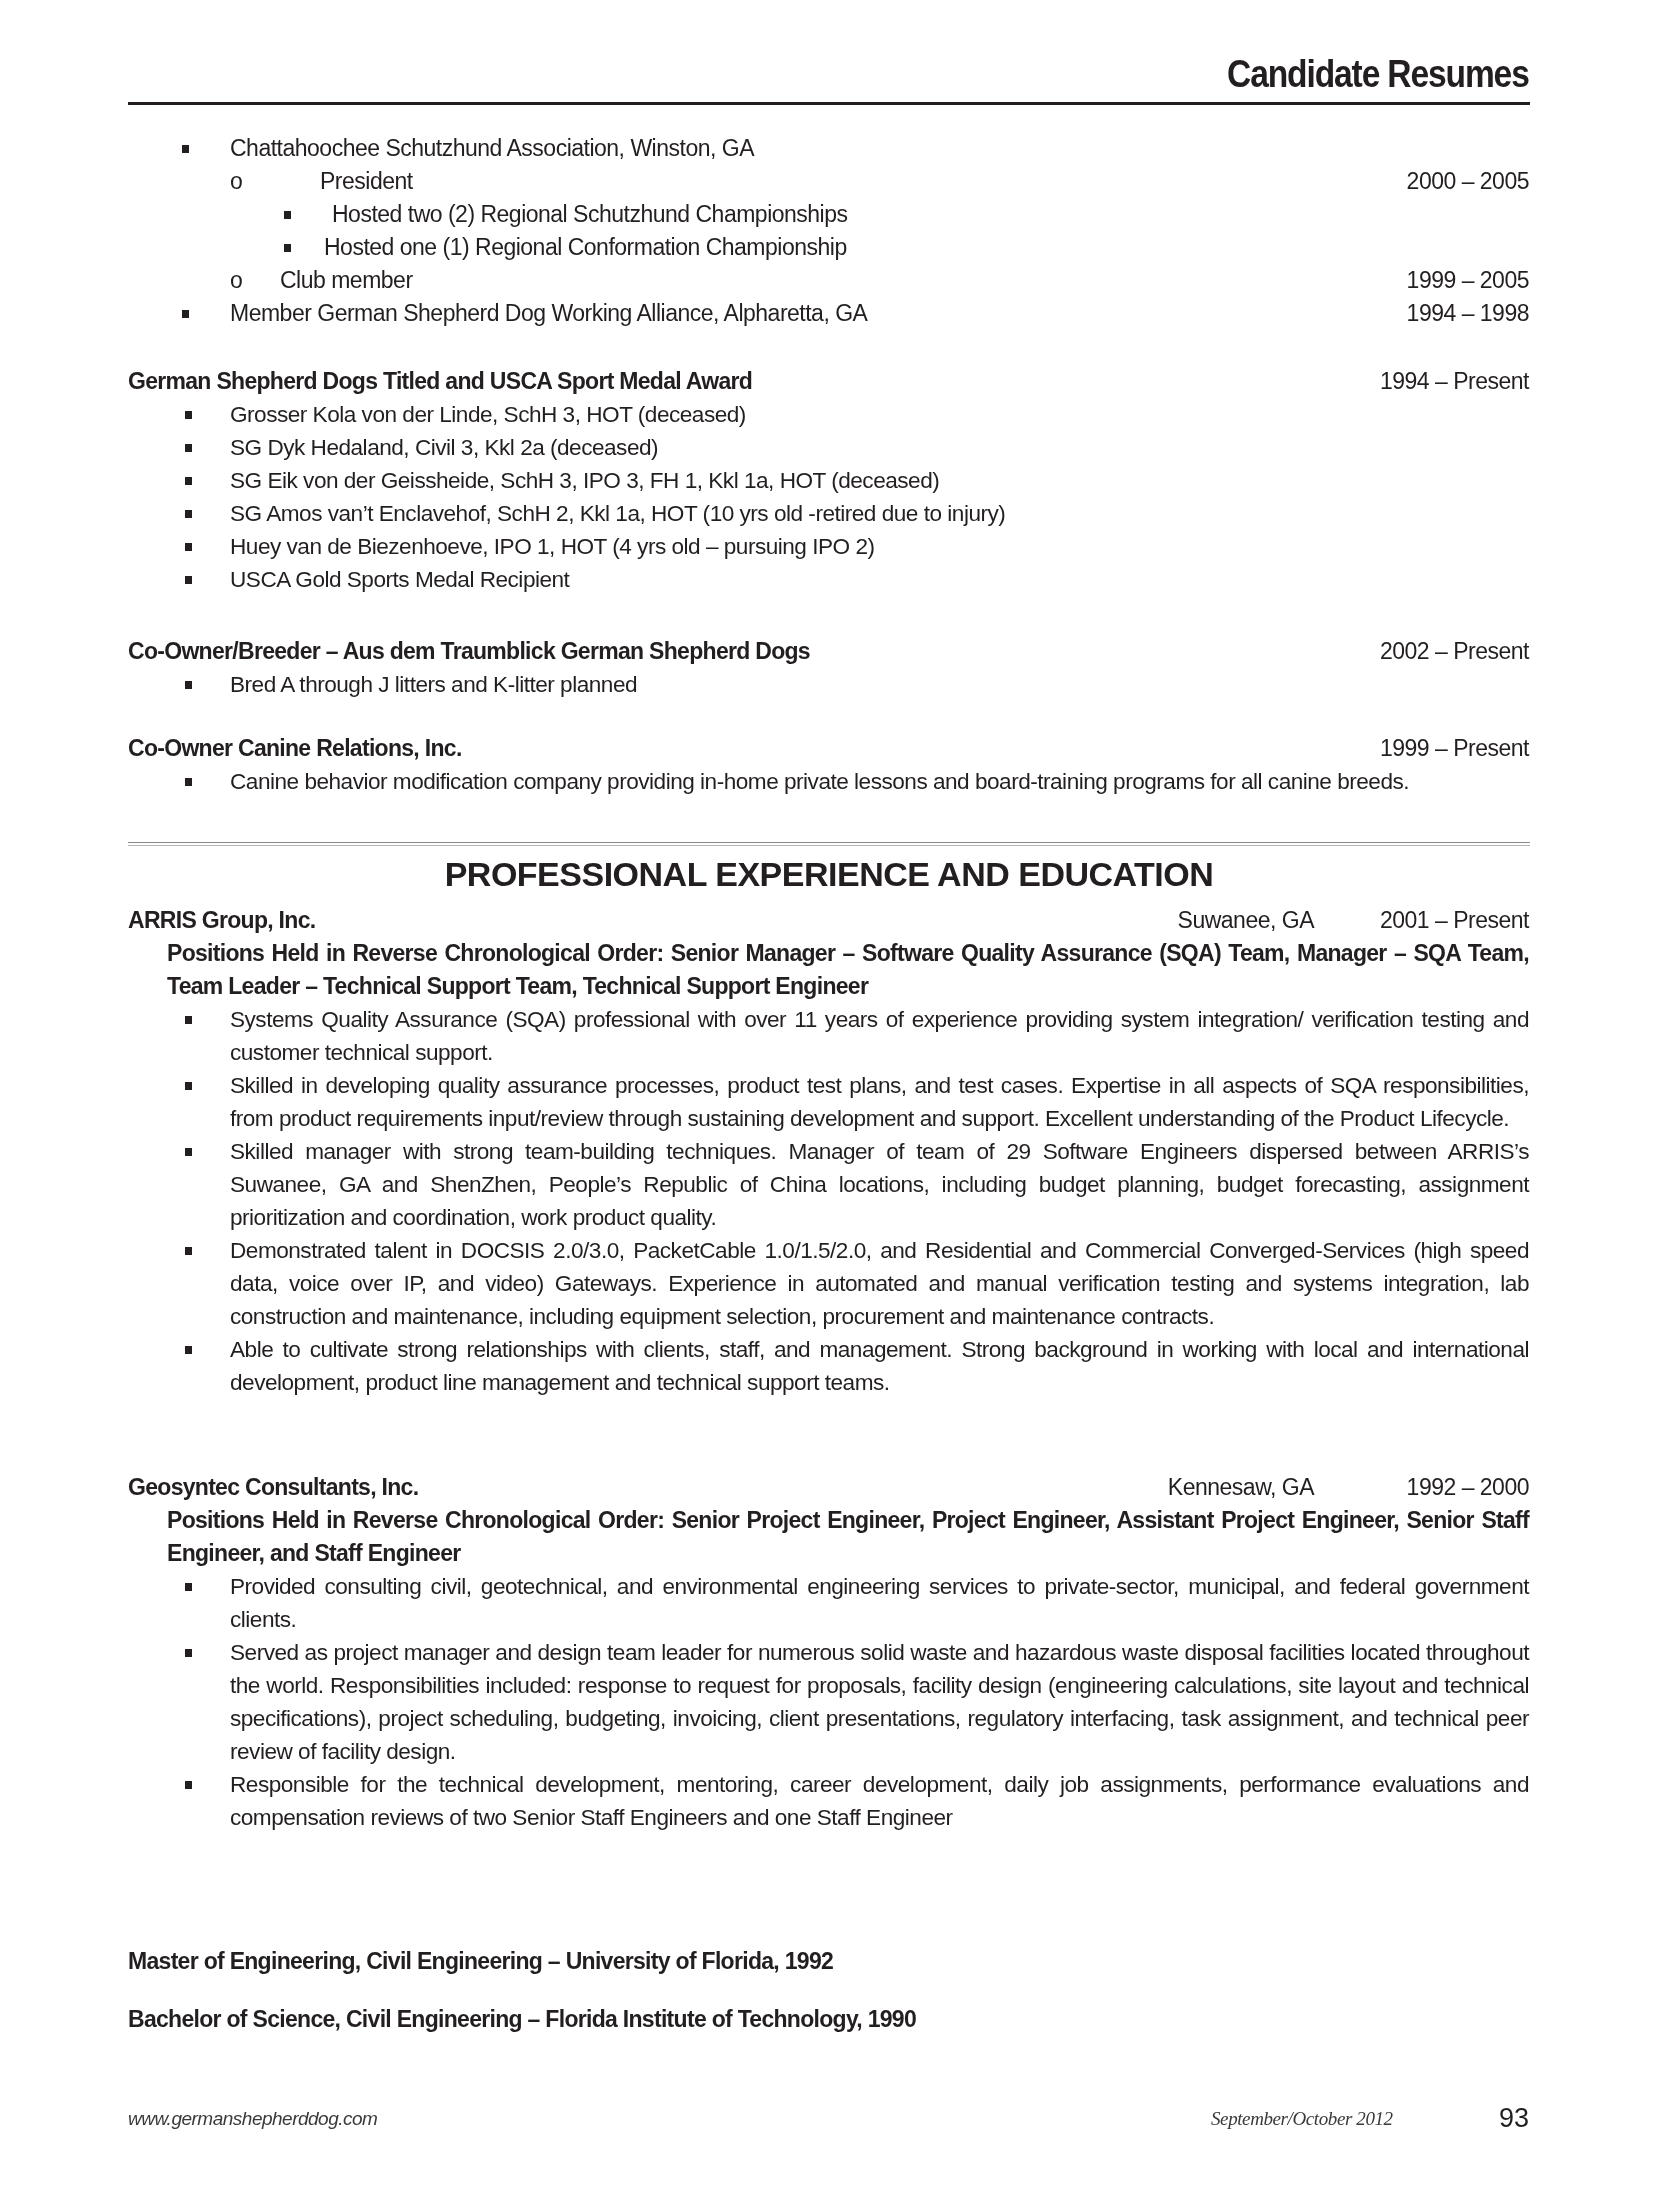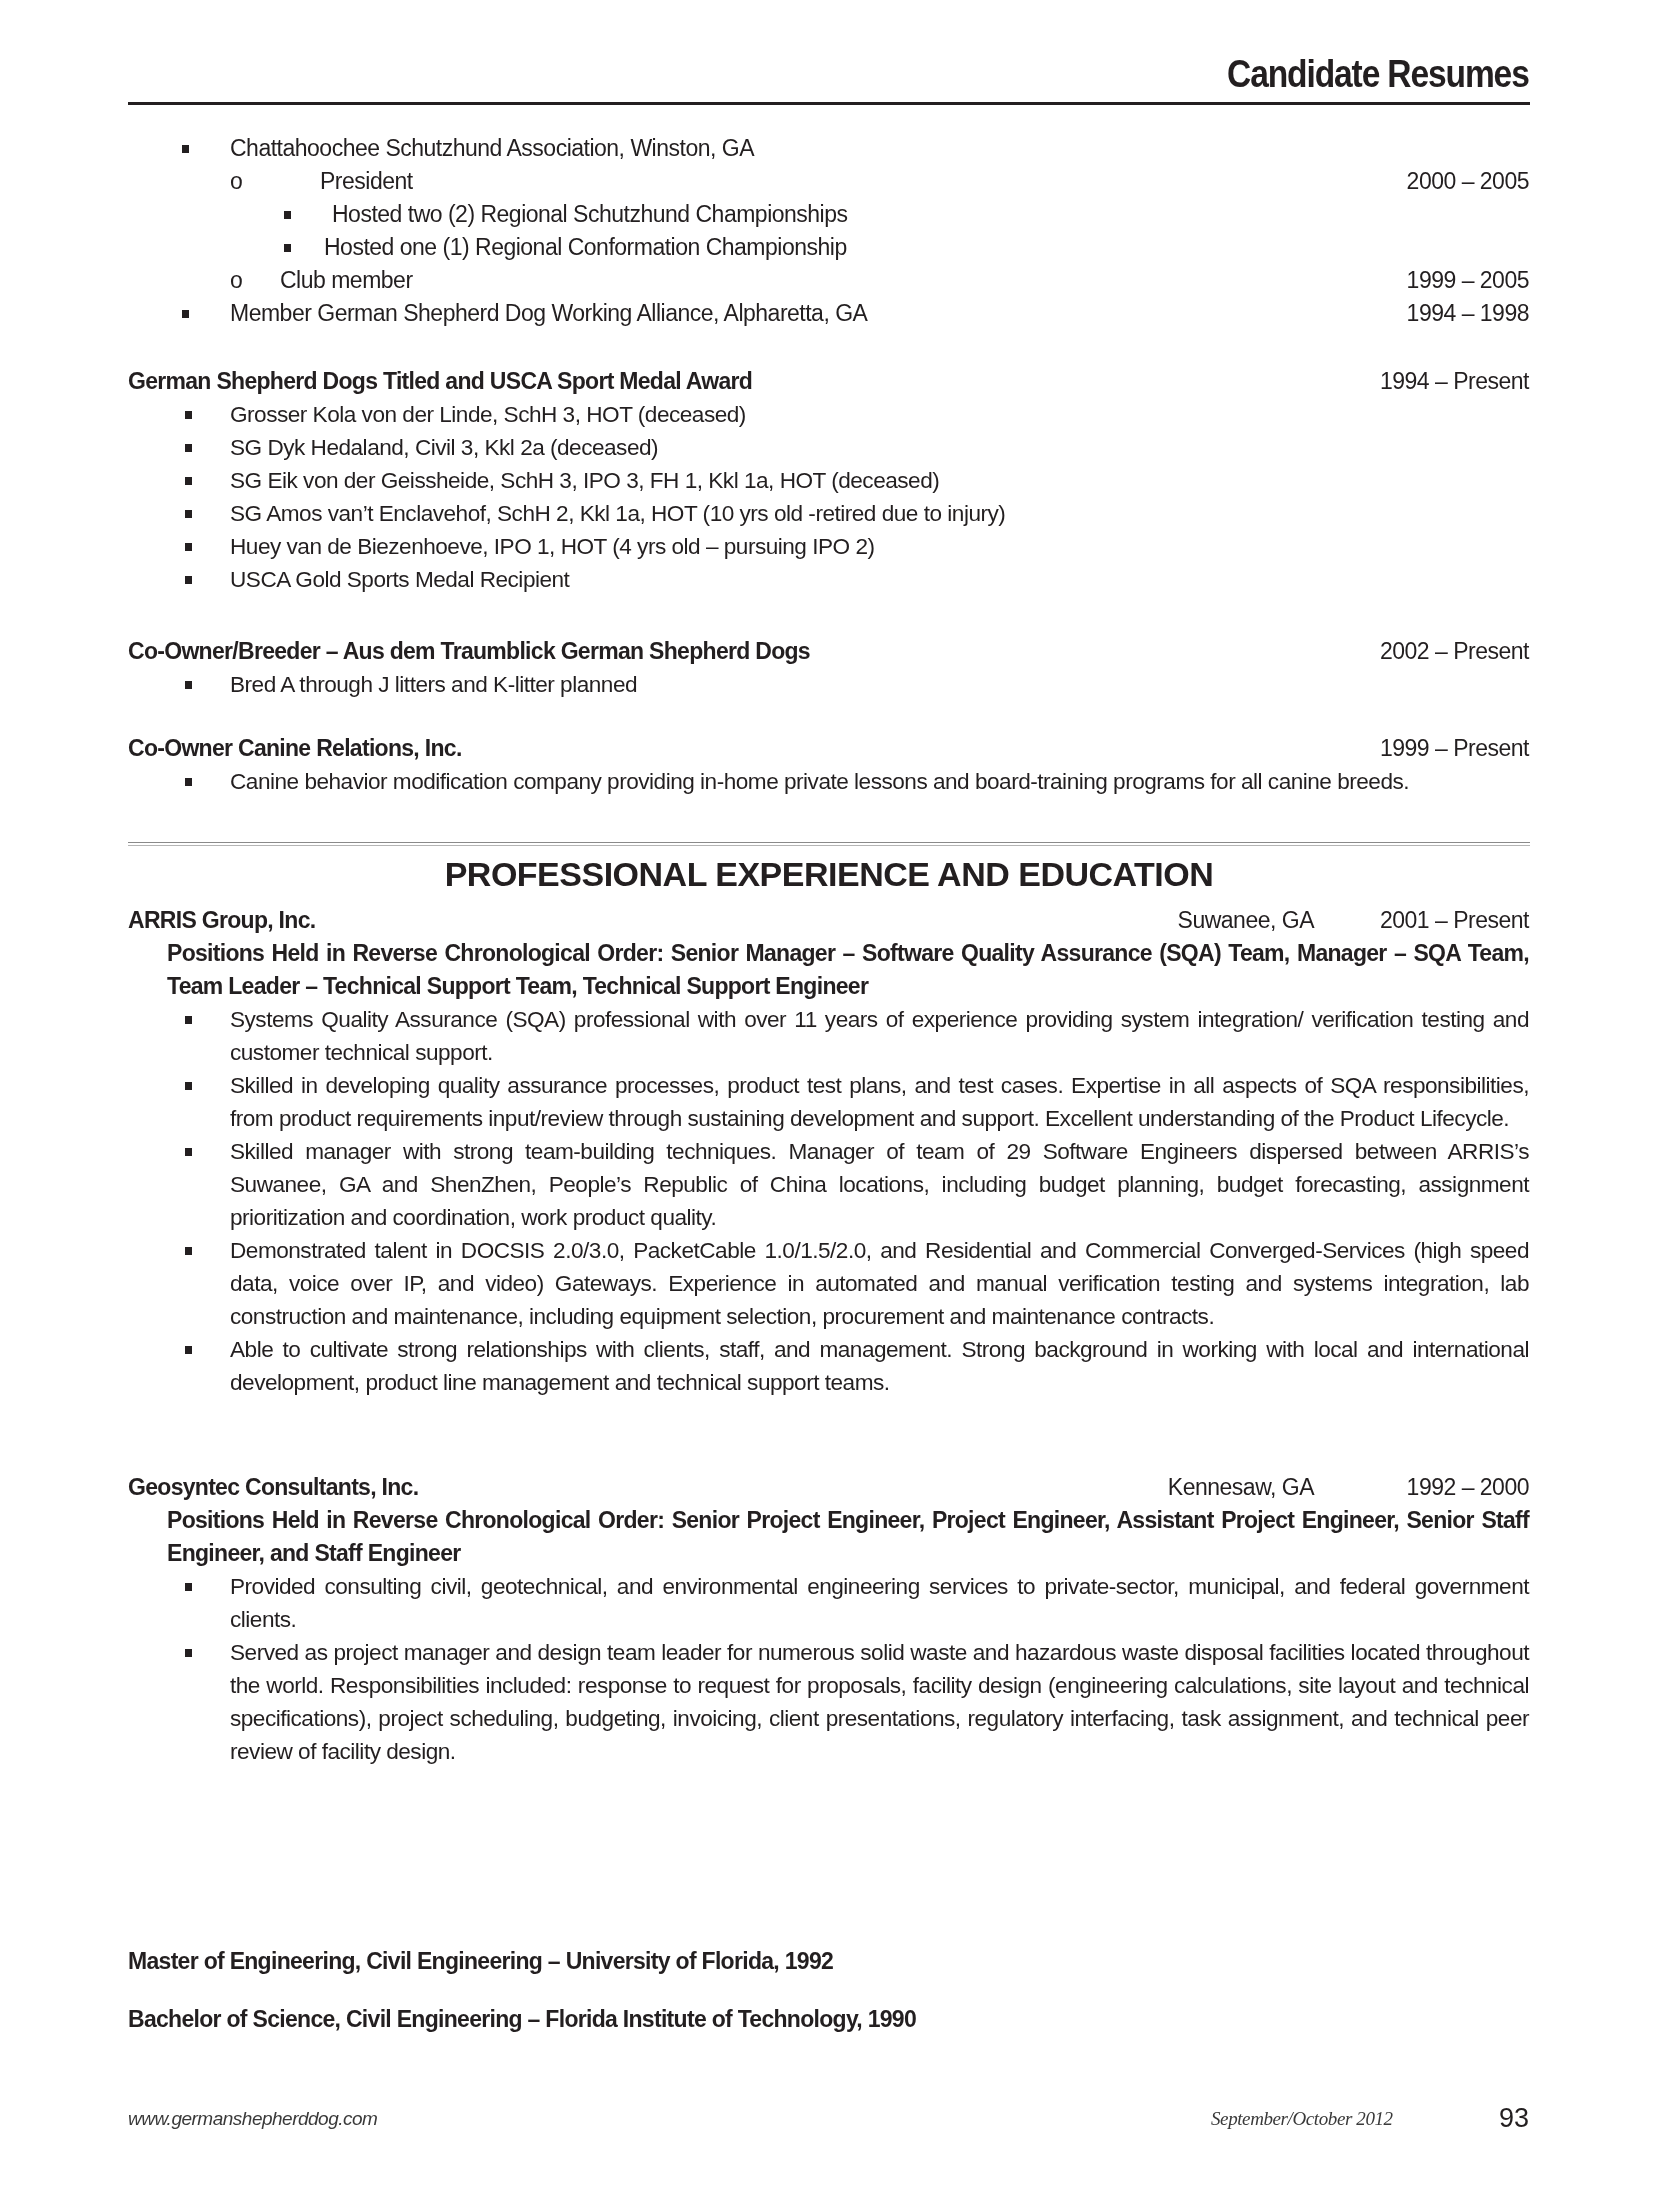--- a/index.html
+++ b/index.html
@@ -166,20 +166,24 @@
   <div class="positions">Positions Held in Reverse Chronological Order: Senior Project Engineer, Project Engineer, Assistant Project Engineer, Senior Staff Engineer, and Staff Engineer</div>
   <div id="job1-list">
       <div class="para">
         <span class="bul"></span>
         <span class="txt">Provided consulting civil, geotechnical, and environmental engineering services to private-sector, municipal, and federal government clients.</span>
       </div>
       <div class="para">
         <span class="bul"></span>
         <span class="txt">Served as project manager and design team leader for numerous solid waste and hazardous waste disposal facilities located throughout the world. Responsibilities included: response to request for proposals, facility design (engineering calculations, site layout and technical specifications), project scheduling, budgeting, invoicing, client presentations, regulatory interfacing, task assignment, and technical peer review of facility design.</span>
       </div>
+      <div class="para">
+        <span class="bul"></span>
+        <span class="txt">Responsible for the technical development, mentoring, career development, daily job assignments, performance evaluations and compensation reviews of two Senior Staff Engineers and one Staff Engineer</span>
+      </div>
     </div>
 </div>
 
 <div class="edu" style="top:1945px;">Master of Engineering, Civil Engineering – University of Florida, 1992</div>
 <div class="edu" style="top:2003px;">Bachelor of Science, Civil Engineering – Florida Institute of Technology, 1990</div>
 
 <div class="footer-url">www.germanshepherddog.com</div>
 <div class="footer-date">September/October 2012</div>
 <div class="footer-page">93</div>
 

